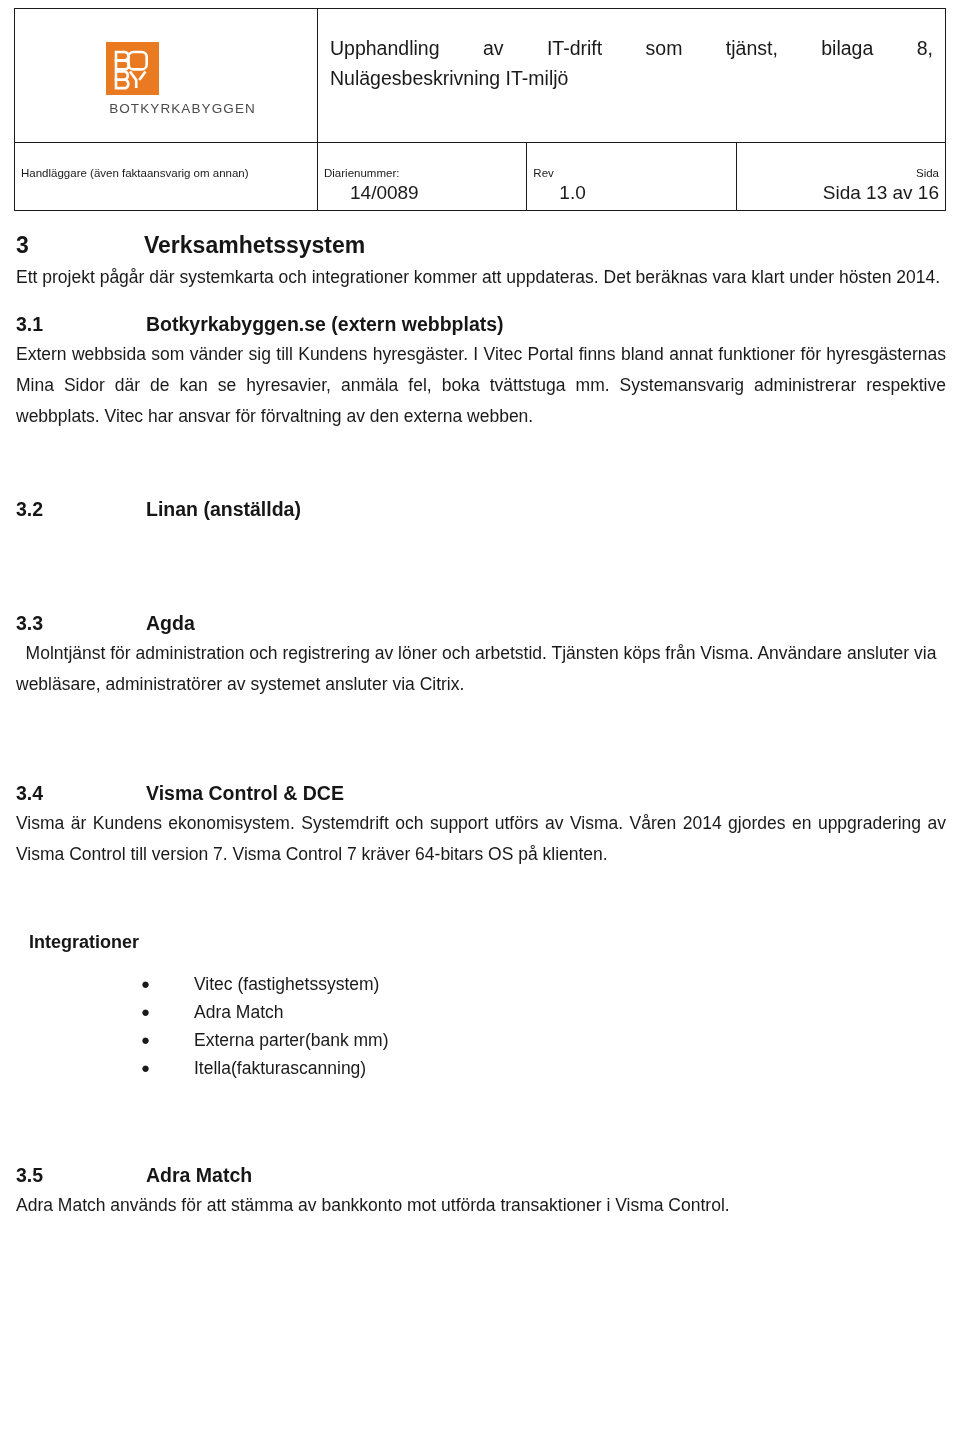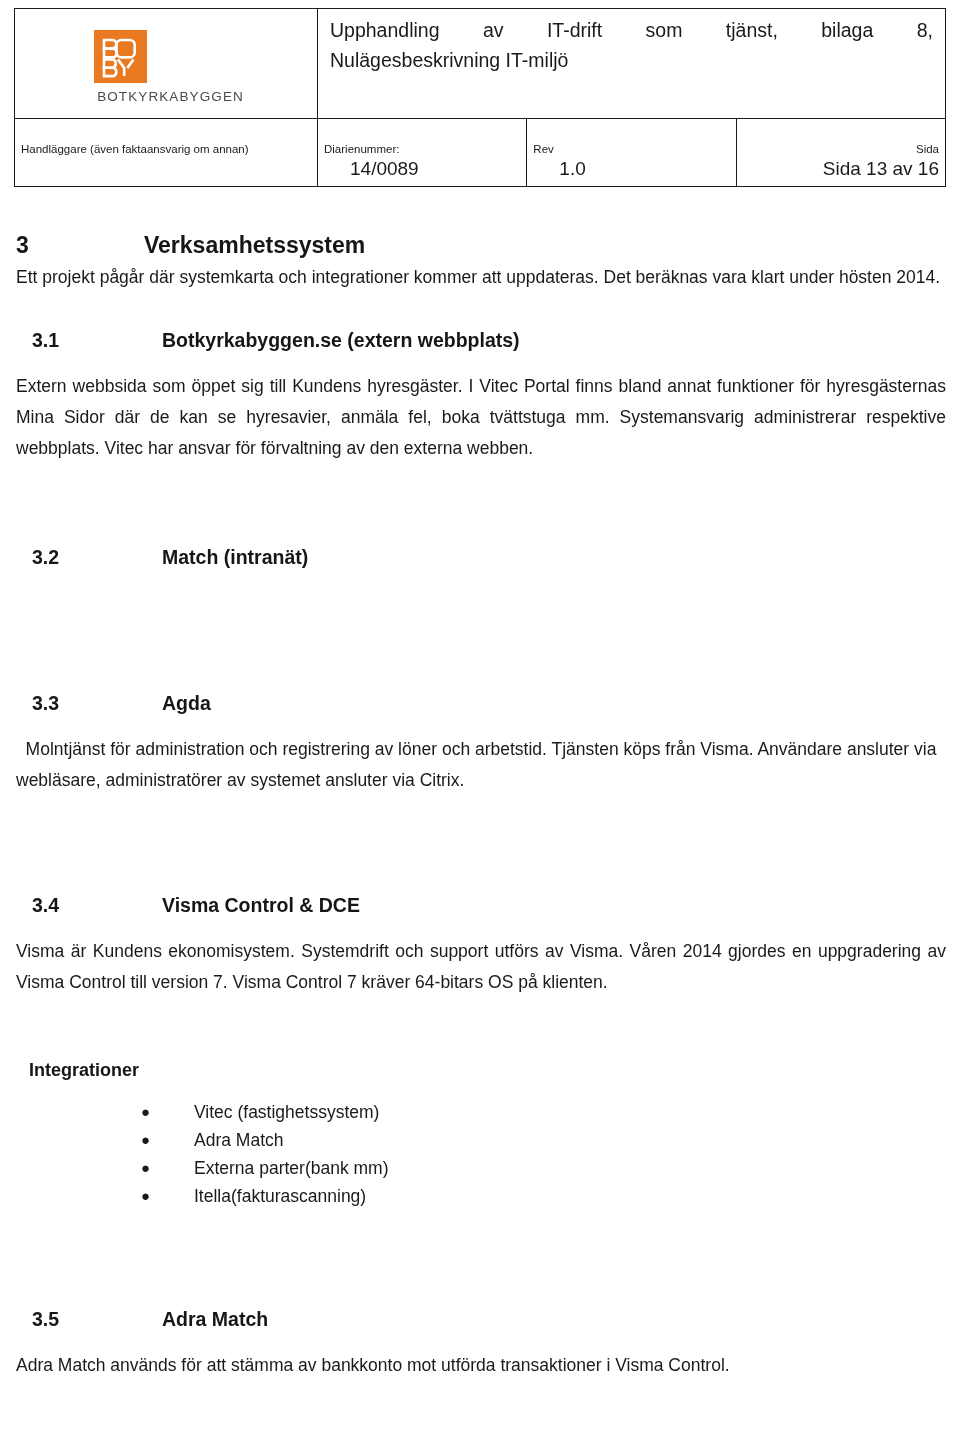--- a/index.html
+++ b/index.html
@@ -27,21 +27,21 @@
   }
   .header-table td {
     border: 1px solid #1c1c1c;
     vertical-align: top;
     padding: 3px 6px 4px 6px;
   }
 
   
   .logo-cell {
     width: 303px;
-    padding: 4px !important;
+    padding: 16px !important;
     vertical-align: middle;
     text-align: center;
   }
   .logo-wrap {
     width: 303px;
     height: 101px;
     position: relative;
   }
   .logo-mark {
     position: absolute;
@@ -70,20 +70,21 @@
     vertical-align: middle;
     padding: 6px 12px 8px 12px !important;
   }
   .doc-title {
     font-size: 19.5px;
     line-height: 30px;
     color: #1a1a1a;
     text-align: justify;
     text-align-last: left;
     font-weight: 400;
+    margin-top: 18px;
   }
   .doc-title .line1 {
     text-align: justify;
     text-align-last: justify;
     display: block;
   }
   .doc-title .line2 { display: block; }
 
   
   .meta-label {
@@ -127,21 +128,21 @@
     margin: 0;
     font-size: 23px;
     line-height: 34px;
     font-weight: bold;
     color: #161616;
     display: flex;
   }
   h1.sec .num { width: 128px; flex: 0 0 128px; }
 
   h2.sec {
-    margin: 16px;
+    margin: 0;
     font-size: 19.5px;
     line-height: 30px;
     font-weight: bold;
     color: #161616;
     display: flex;
   }
   h2.sec .num { width: 130px; flex: 0 0 130px; }
   h2.sec .txt { flex: 1 1 auto; }
 
   p.body {
@@ -254,27 +255,27 @@
     <span class="txt">Verksamhetssystem</span>
   </h1>
   <p class="body">Ett projekt pågår där systemkarta och integrationer kommer att uppdateras. Det beräknas vara klart under hösten 2014.</p>
 
   <div class="gap-sm"></div>
 
   <h2 class="sec">
     <span class="num">3.1</span>
     <span class="txt">Botkyrkabyggen.se (extern webbplats)</span>
   </h2>
-  <p class="body">Extern webbsida som öppet sig till Kundens hyresgäster. I Vitec Portal finns bland annat funktioner för hyresgästernas Mina Sidor där de kan se hyresavier, anmäla fel, boka tvättstuga mm. Systemansvarig administrerar respektive webbplats. Vitec har ansvar för förvaltning av den externa webben.</p>
+  <p class="body">Extern webbsida som vänder sig till Kundens hyresgäster. I Vitec Portal finns bland annat funktioner för hyresgästernas Mina Sidor där de kan se hyresavier, anmäla fel, boka tvättstuga mm. Systemansvarig administrerar respektive webbplats. Vitec har ansvar för förvaltning av den externa webben.</p>
 
   <div class="gap-lg"></div>
 
   <h2 class="sec">
     <span class="num">3.2</span>
-    <span class="txt">Match (intranät)</span>
+    <span class="txt">Linan (anställda)</span>
   </h2>
 
   <div class="gap-xxl"></div>
 
   <h2 class="sec">
     <span class="num">3.3</span>
     <span class="txt">Agda</span>
   </h2>
   <p class="body tight">Molntjänst för administration och registrering av löner och arbetstid. Tjänsten köps från Visma. Användare ansluter via webläsare, administratörer av systemet ansluter via Citrix.</p>
 

